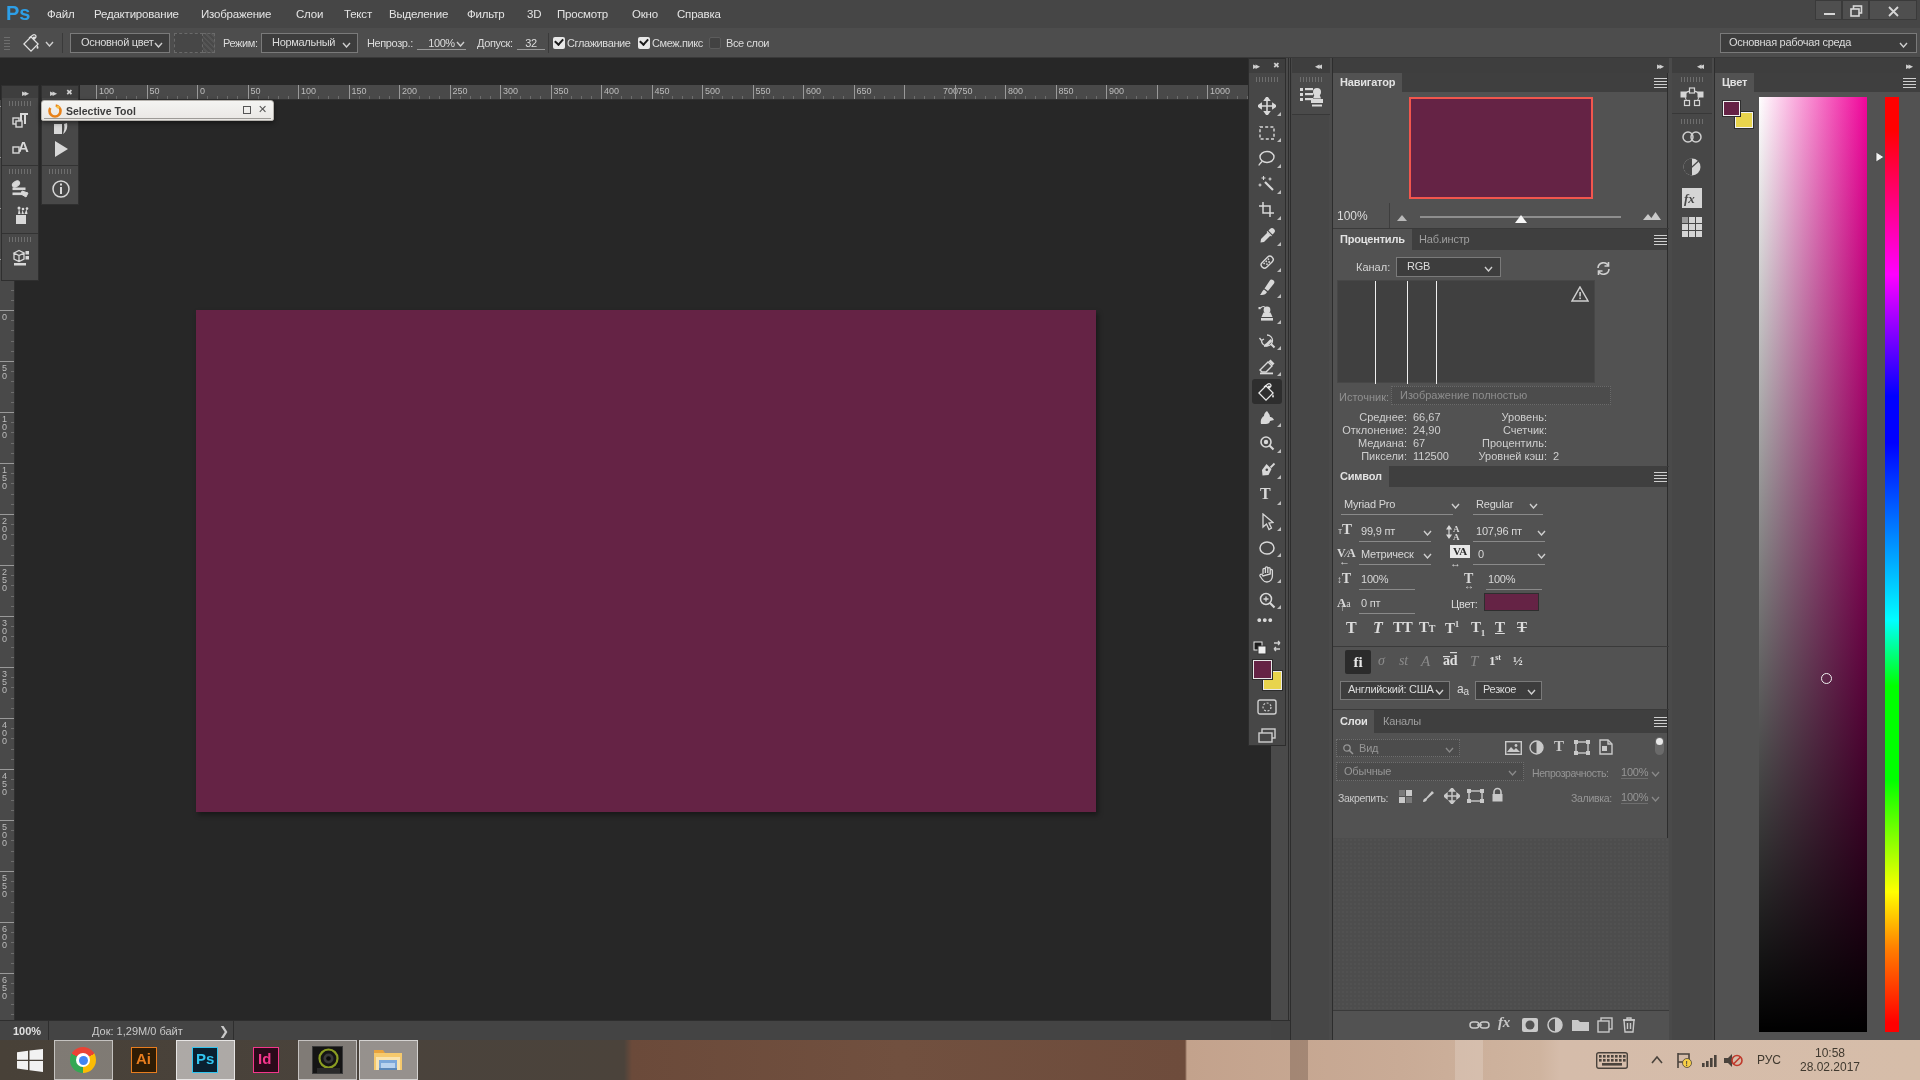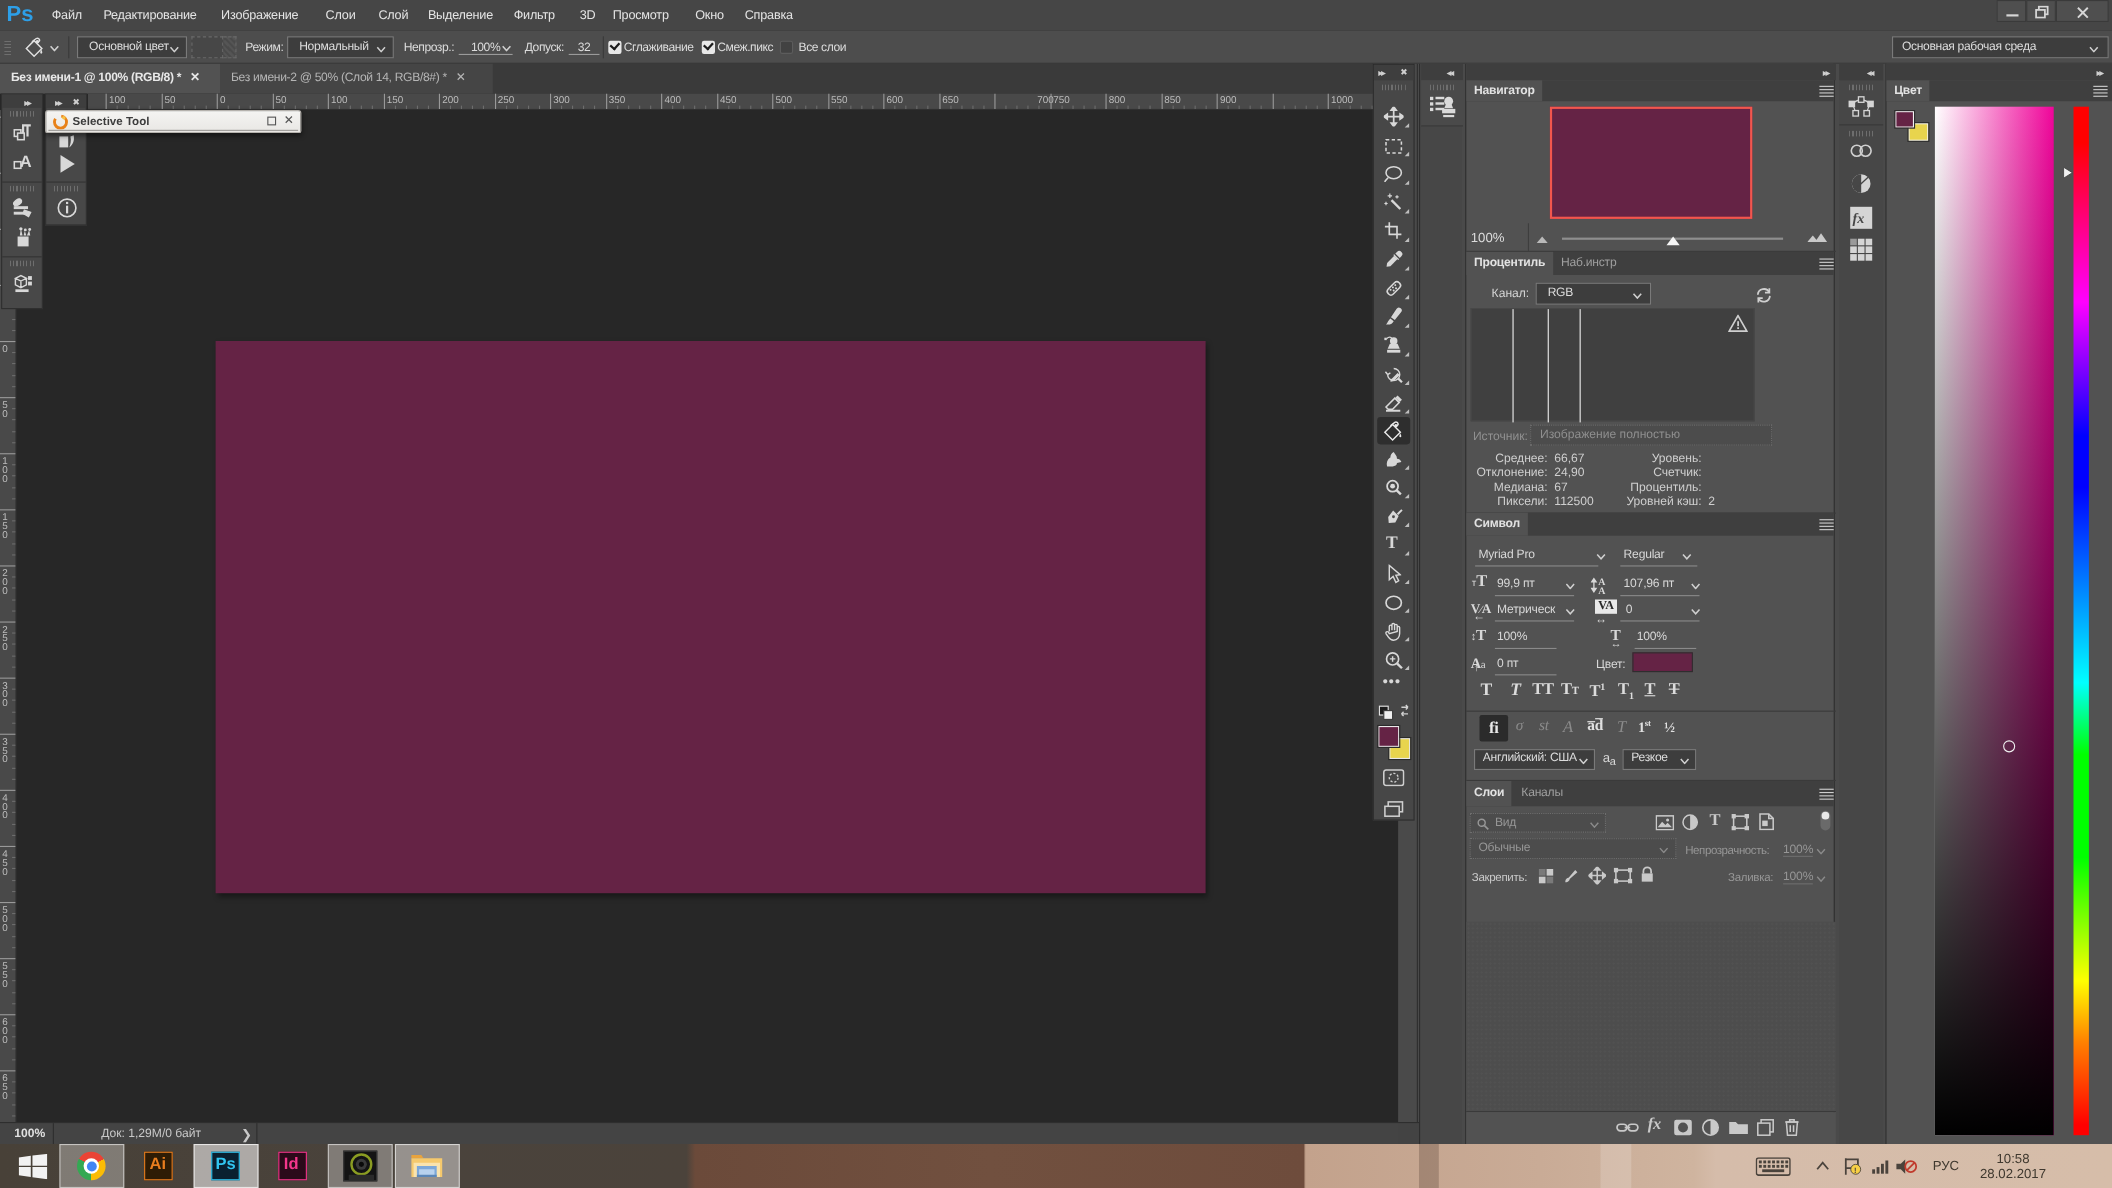--- a/index.html
+++ b/index.html
@@ -49,21 +49,21 @@
 </style></head>
 <body>
 <div id="stage">
 
   <div class="abs" id="menubar">
     <div id="pslogo">Ps</div>
     <div class="mi" style="left:47px;">Файл</div>
     <div class="mi" style="left:94px;">Редактирование</div>
     <div class="mi" style="left:201px;">Изображение</div>
     <div class="mi" style="left:296px;">Слои</div>
-    <div class="mi" style="left:344px;">Слой</div>
+    <div class="mi" style="left:344px;">Текст</div>
     <div class="mi" style="left:389px;">Выделение</div>
     <div class="mi" style="left:467px;">Фильтр</div>
     <div class="mi" style="left:527px;">3D</div>
     <div class="mi" style="left:557px;">Просмотр</div>
     <div class="mi" style="left:632px;">Окно</div>
     <div class="mi" style="left:677px;">Справка</div>
     <div class="winbtn" style="left:1815px;width:27px;">
         <div style="position:absolute;left:8px;top:12px;width:11px;height:2px;background:#d6d6d6;"></div>
       </div>
     <div class="winbtn" style="left:1842px;width:27px;">
@@ -133,24 +133,20 @@
     <div class="dd" style="left:1720px;top:5px;width:197px;height:20px;">
         <span class="ddt" style="left:8px;">Основная рабочая среда</span>
         <span class="caret" style="right:8px;top:8px;">
           <svg width="9" height="6">
             <path d="M1 1 L4.5 5 L8 1" stroke="#cfcfcf" fill="none" stroke-width="1.4"></path>
           </svg>
         </span>
       </div>
   </div>
 
-  <div class="abs" id="tabbar">
-    <div class="doctab" style="left:0;width:200px;background:#525252;color:#e8e8e8;font-weight:bold;">Без имени-1 @ 100% (RGB/8) *<span class="x">✕</span></div>
-    <div class="doctab" style="left:200px;width:248px;background:#454545;color:#b5b5b5;">Без имени-2 @ 50% (Слой 14, RGB/8#) *<span class="x">✕</span></div>
-  </div>
 
   <div class="abs" id="rulh">
       <div class="tick" style="left:16px;top:0;width:1px;height:15px;"></div>
       <div class="rnum" style="left:19px;top:1px;">100</div>
       <div class="tickm" style="left:26.1px;top:11px;width:1px;height:4px;"></div>
       <div class="tickm" style="left:36.2px;top:11px;width:1px;height:4px;"></div>
       <div class="tickm" style="left:46.3px;top:11px;width:1px;height:4px;"></div>
       <div class="tickm" style="left:56.4px;top:11px;width:1px;height:4px;"></div>
       <div class="tick" style="left:66.5px;top:0;width:1px;height:15px;"></div>
       <div class="rnum" style="left:69.5px;top:1px;">50</div>

